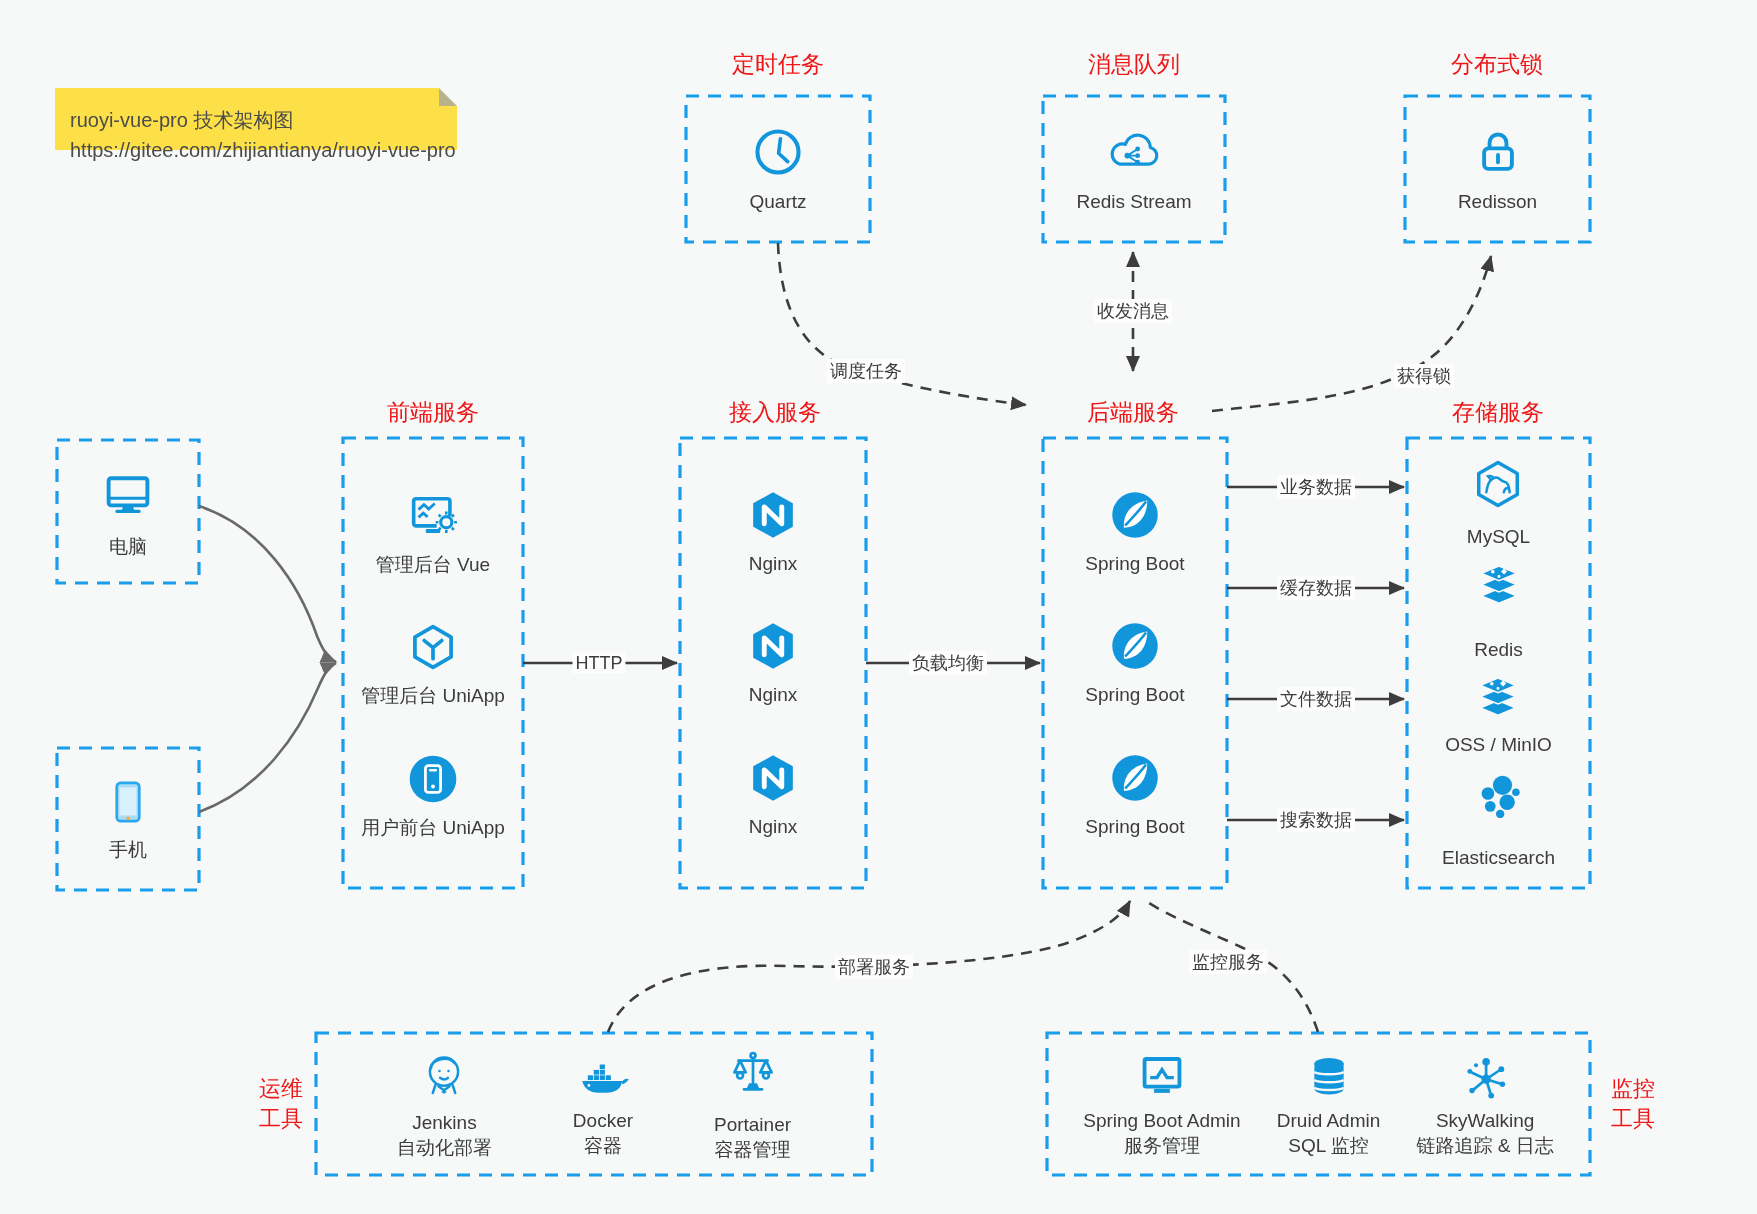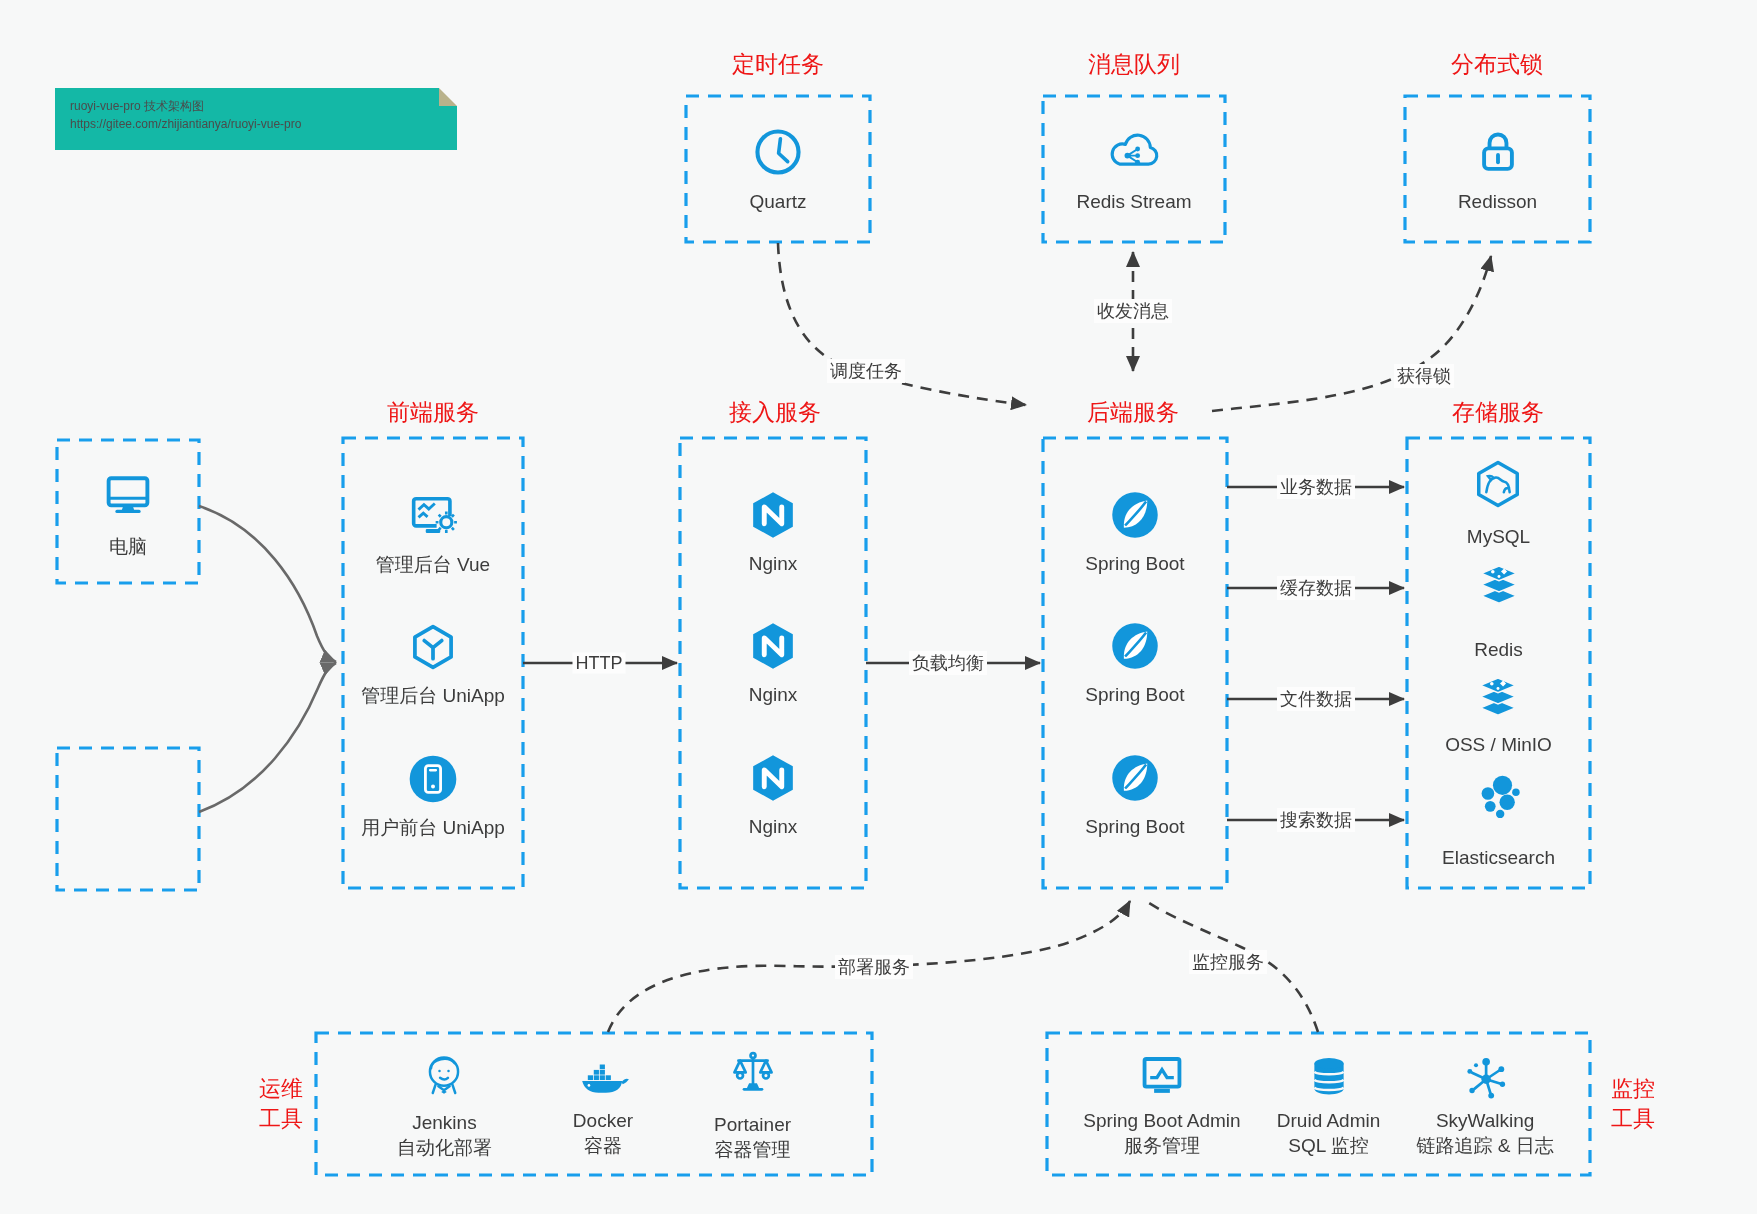--- a/index.html
+++ b/index.html
@@ -24,23 +24,23 @@
   .title{
     position:absolute;z-index:2;transform:translate(-50%,-50%);
     font-size:23px;font-weight:normal;color:var(--red);white-space:nowrap;
   }
   .side{line-height:1.35;text-align:center;font-size:22px;}
   .elabel{
     position:absolute;z-index:3;transform:translate(-50%,-50%);
     font-size:18px;color:var(--ink);background:#fdfdfd;padding:0 3px;white-space:nowrap;
   }
   .note{
-    position:absolute;left:55px;top:88px;width:402px;height:62px;background:#14b8a6;
-    z-index:2;padding:9px 0 0 15px;box-sizing:border-box;
-    font-size:12px;color:#4b4b4b;line-height:1.5;
+    position:absolute;left:55px;top:88px;width:402px;height:62px;background:#fde047;
+    z-index:2;padding:17px 0 0 15px;box-sizing:border-box;
+    font-size:20px;color:#4b4b4b;line-height:1.5;
   }
   .note .fold{
     position:absolute;top:0;right:0;width:0;height:0;
     border:9px solid #b9b28b;border-top-color:var(--bg);border-right-color:var(--bg);
   }
   .icon{display:block;color:var(--blue);}
 </style>
 </head>
 <body>
 
@@ -286,20 +286,28 @@
   </div>
 
   <div class="box center" style="left:57px;top:440px;width:142px;height:143px">
     <div class="item">
       <svg class="icon" width="62" height="62">
           <use href="#i-desktop"></use>
         </svg>
       <div class="ilabel">电脑</div>
     </div>
   </div>
+  <div class="box center" style="left:57px;top:748px;width:142px;height:142px">
+    <div class="item">
+      <svg class="icon" width="54" height="54">
+          <use href="#i-phone"></use>
+        </svg>
+      <div class="ilabel">手机</div>
+    </div>
+  </div>
 
   <div class="box v" style="left:343px;top:438px;width:180px;height:450px">
     <div class="item">
       <svg class="icon" width="58" height="58">
           <use href="#i-adminvue"></use>
         </svg>
       <div class="ilabel">管理后台 Vue</div>
     </div>
     <div class="item">
       <svg class="icon" width="56" height="56">

